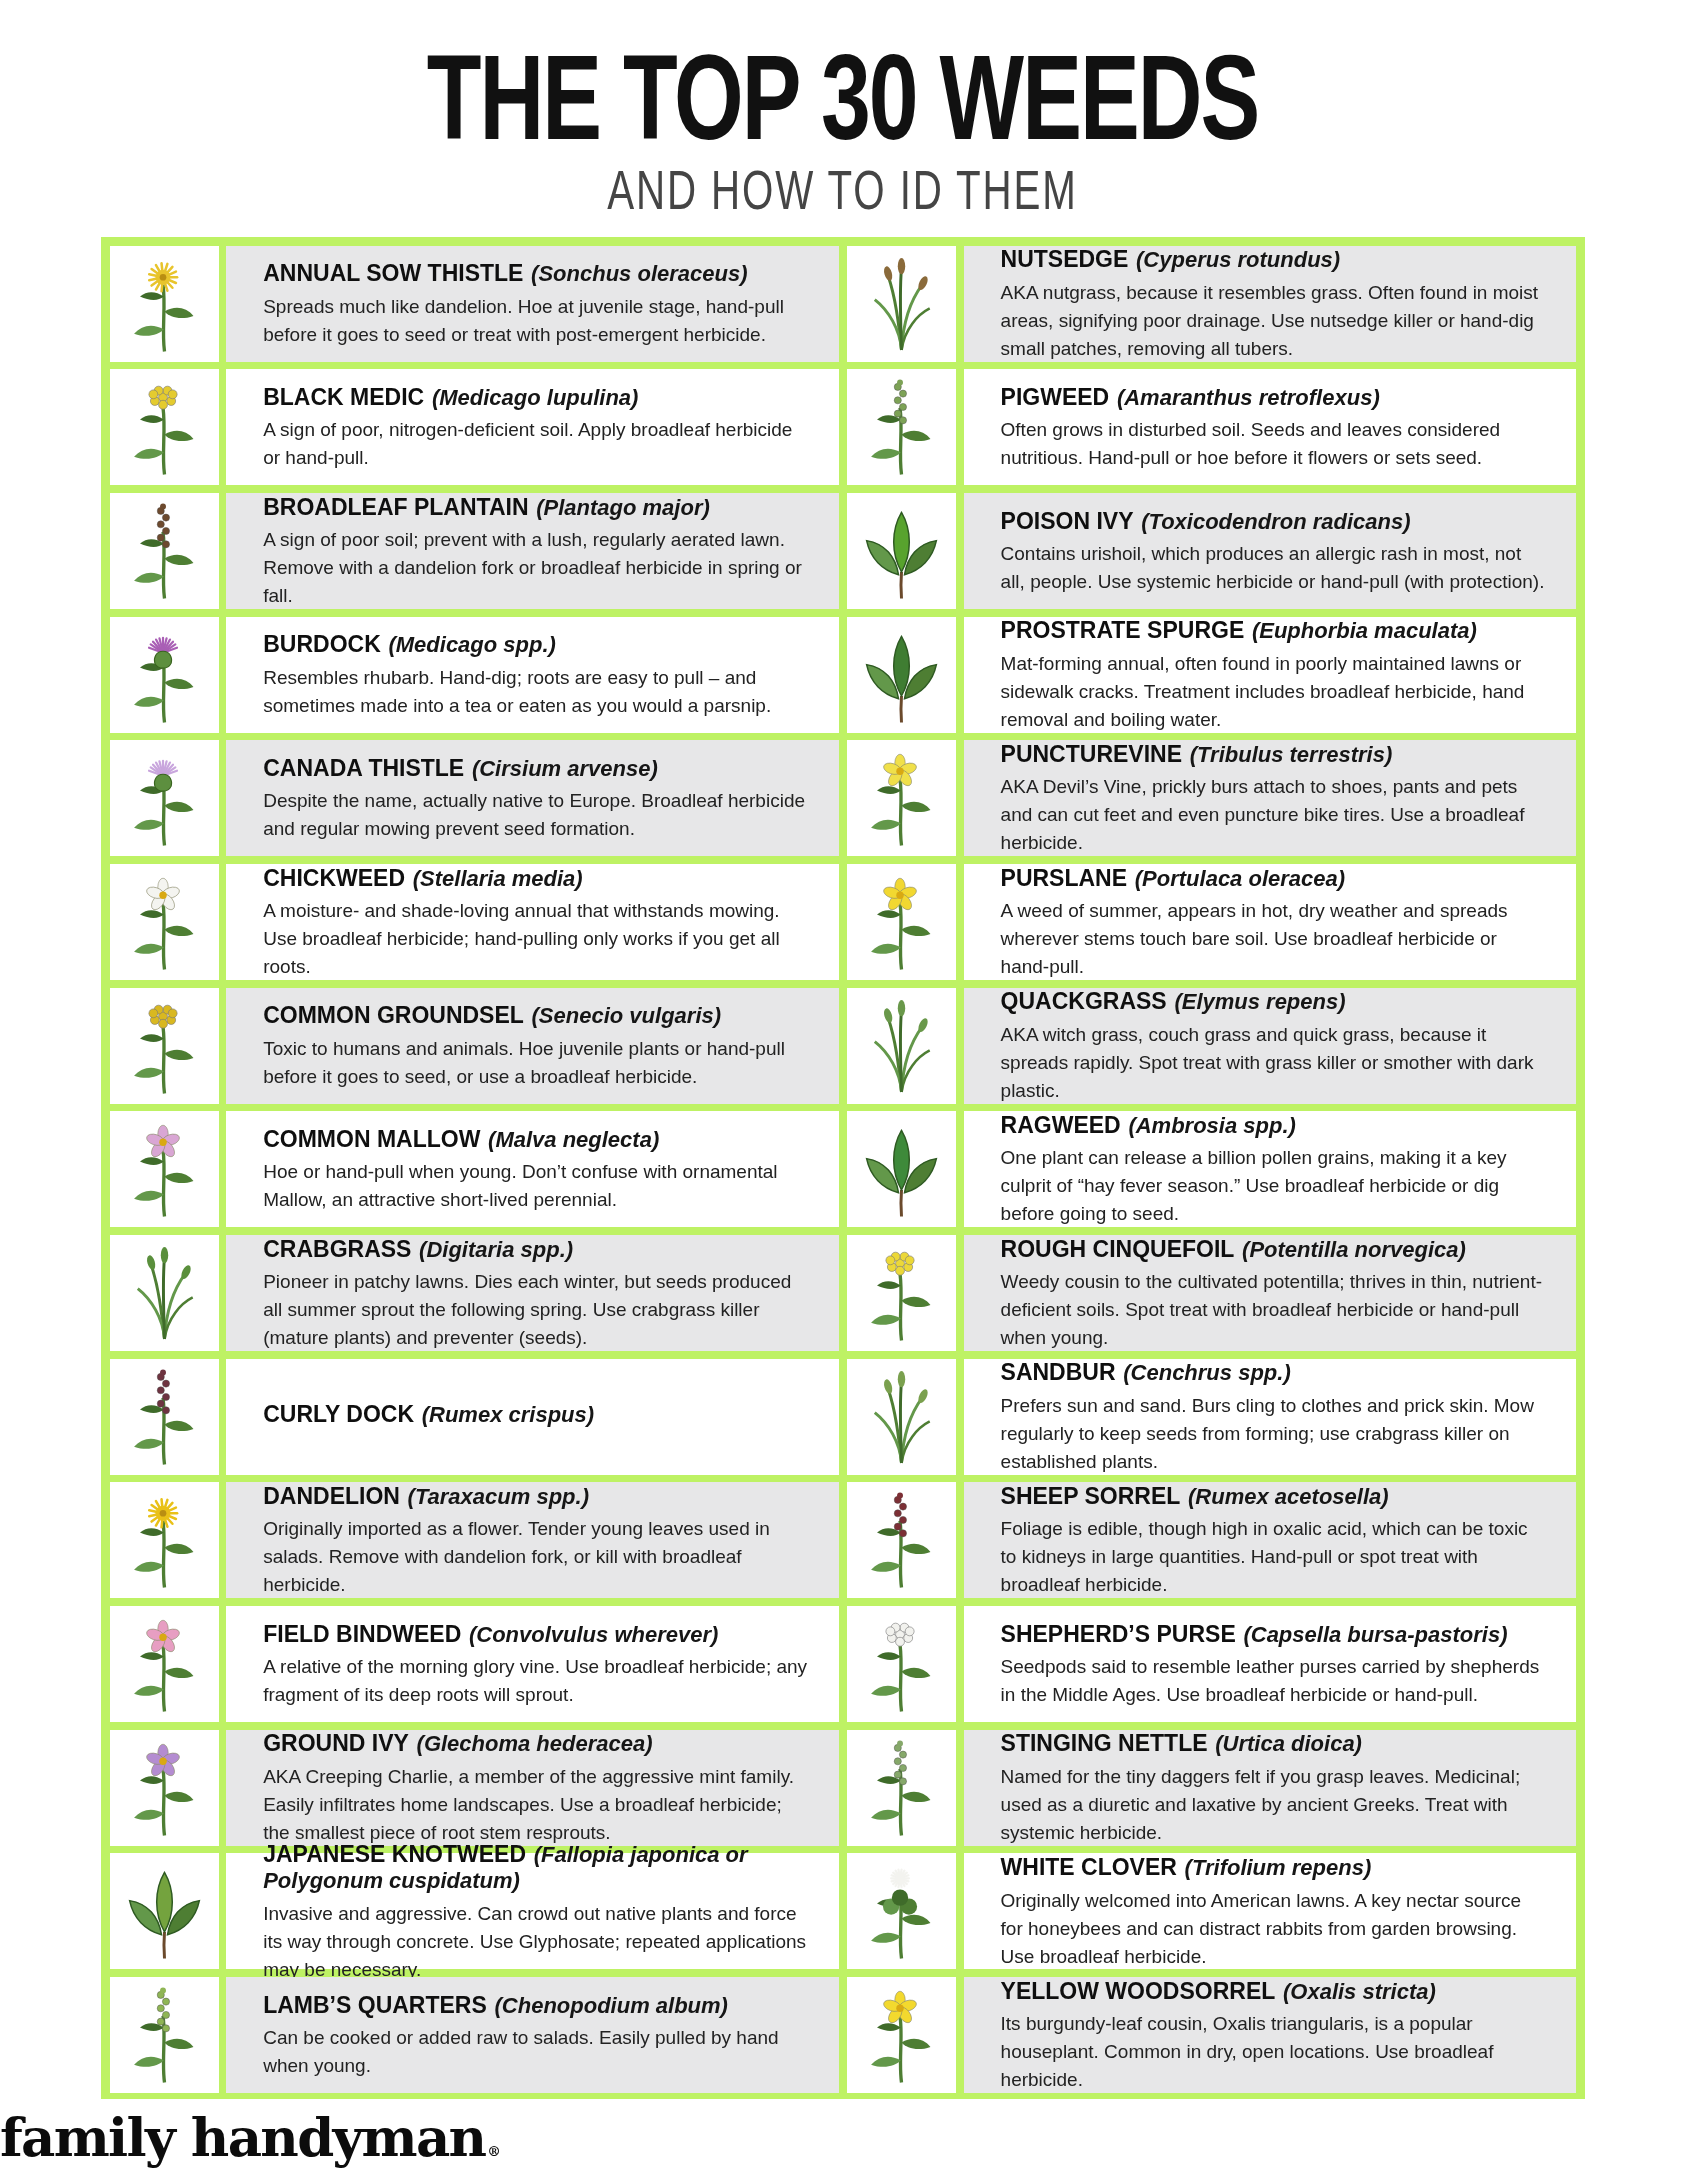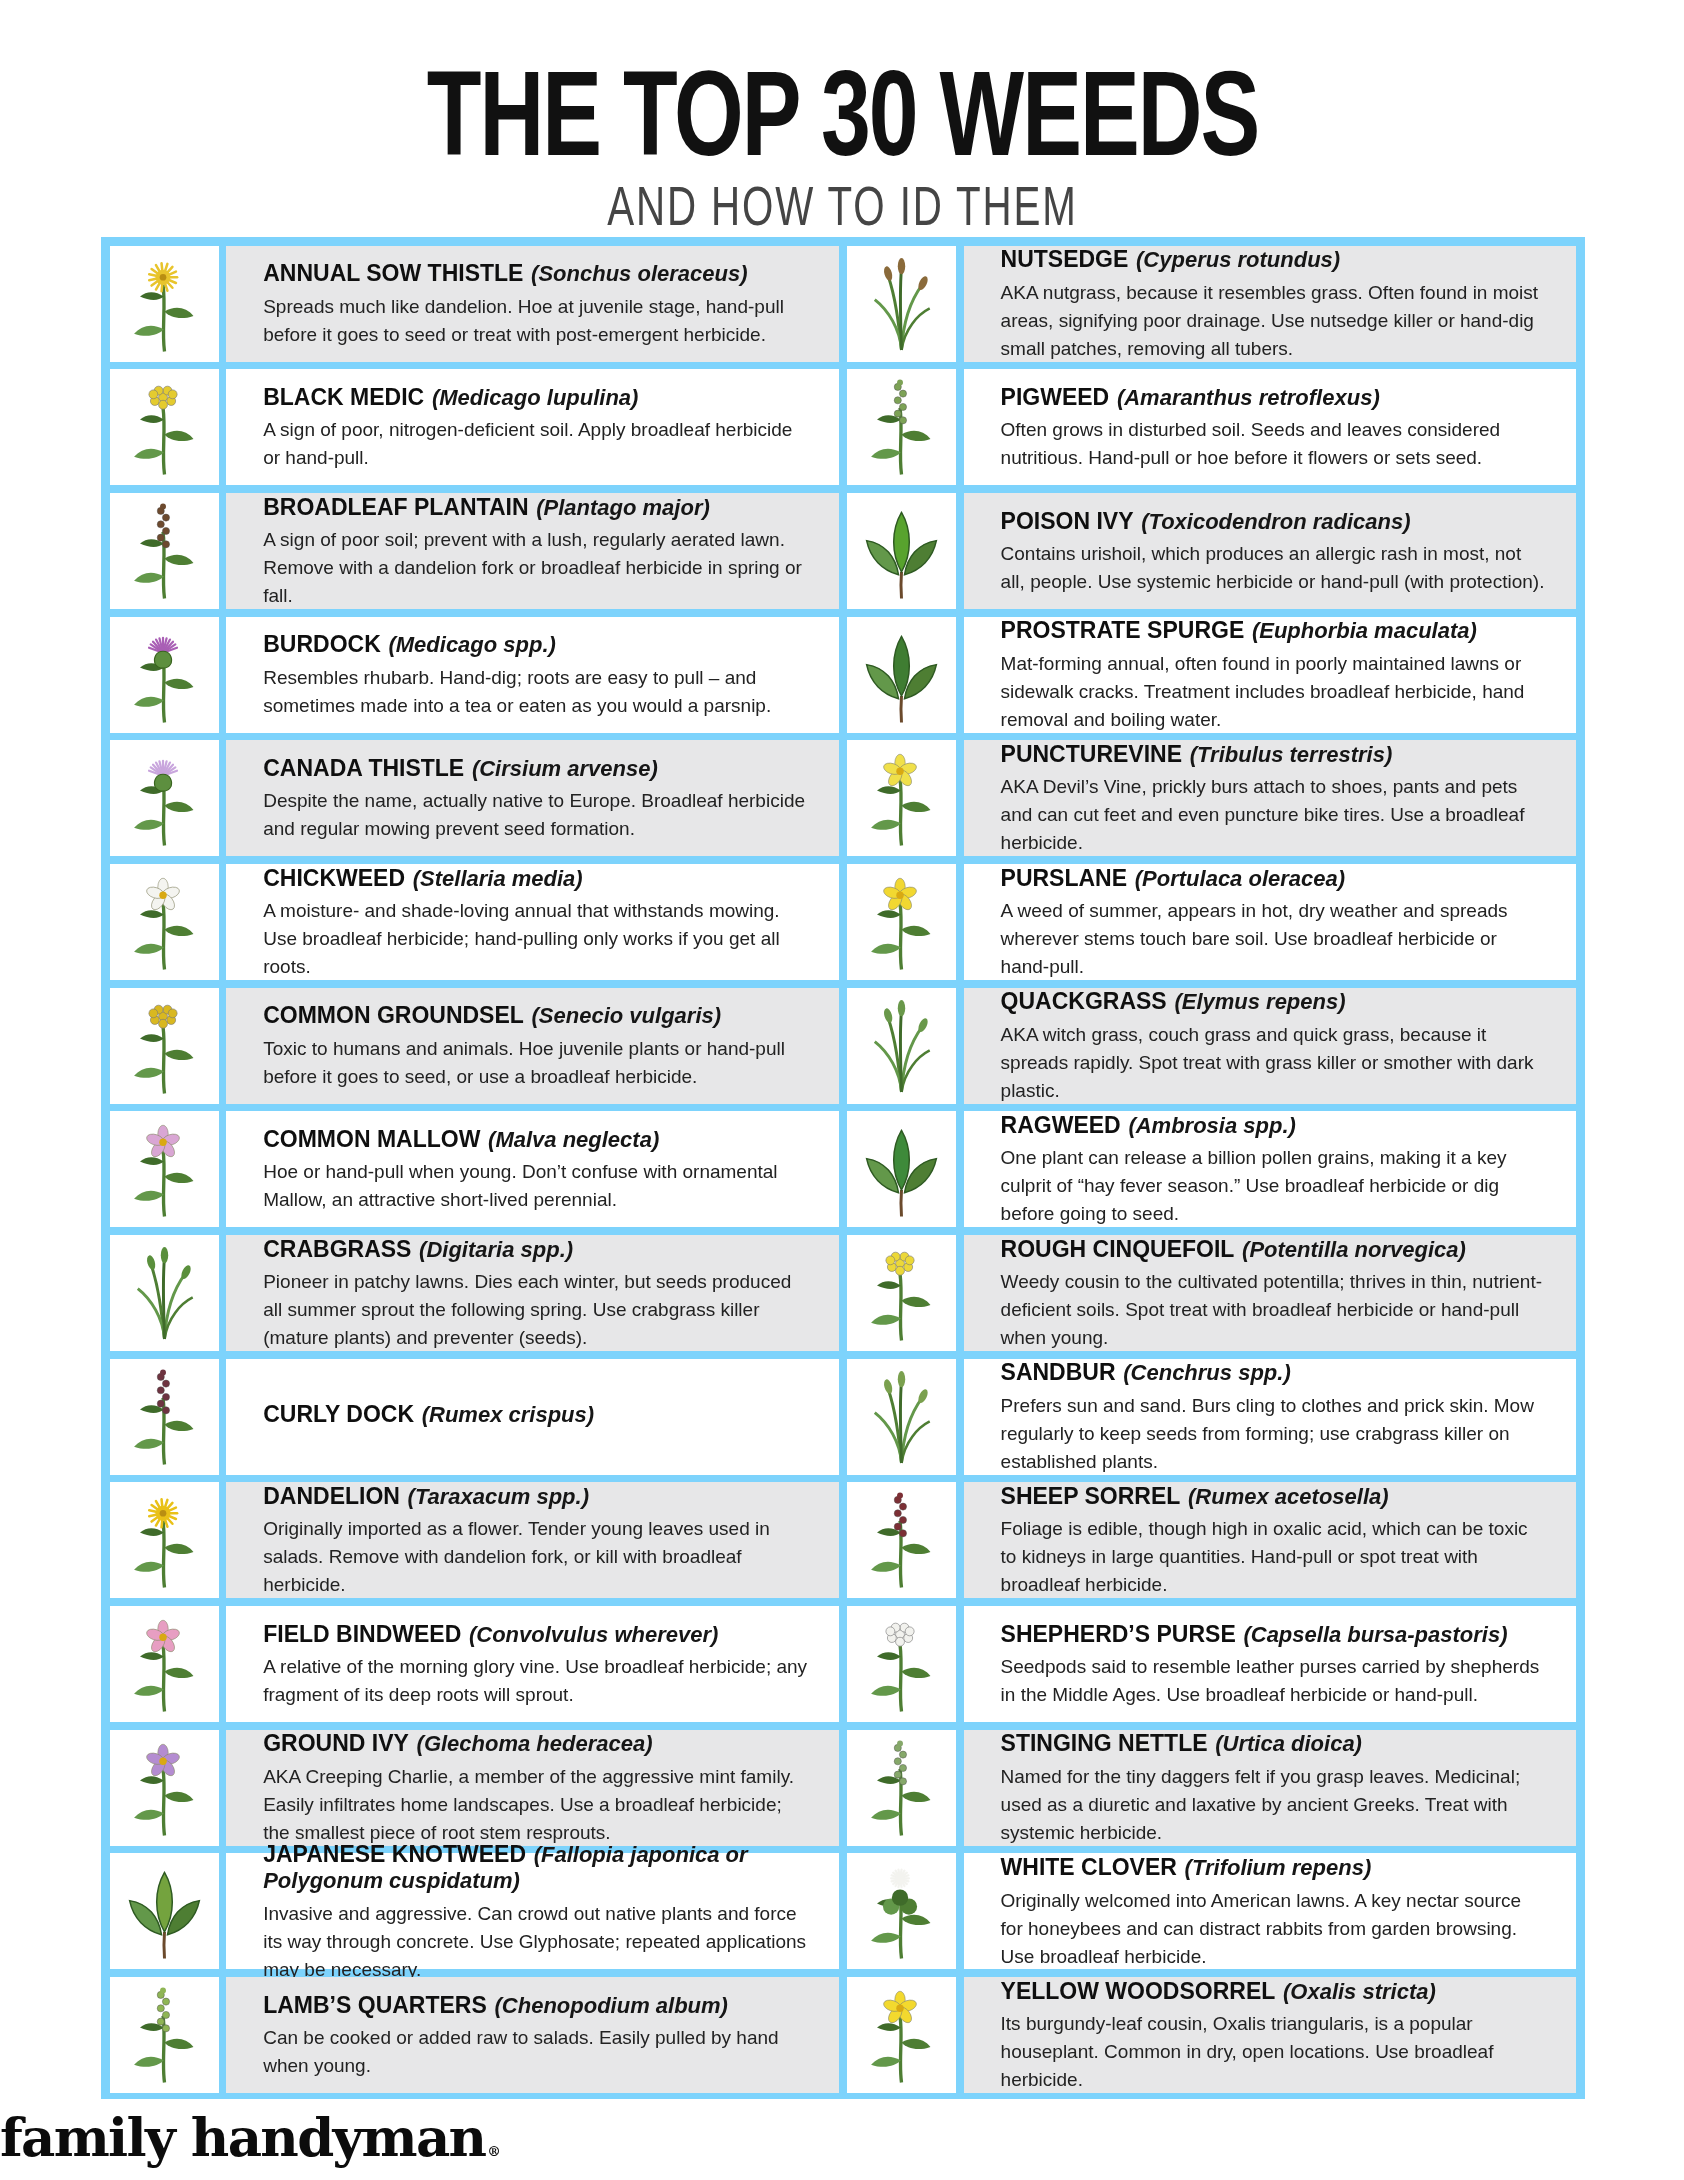--- a/index.html
+++ b/index.html
@@ -1,26 +1,26 @@
 <!DOCTYPE html>
 <html style="font-size:13.6px"><head>
 <meta charset="utf-8">
 <style>
   html,body{margin:0;padding:0;background:#ffffff;}
   .page{position:relative;width:1685px;height:2181px;background:#ffffff;overflow:hidden;
         font-family:"Liberation Sans",sans-serif;}
   
-  .header{position:absolute;top:36px;left:0;width:100%;text-align:center;margin-top:16px;}
+  .header{position:absolute;top:36px;left:0;width:100%;text-align:center;}
   .title{margin:0;font-size:121px;line-height:1.02;font-weight:900;letter-spacing:-2.6px;
          color:#111;transform:scaleX(.74);transform-origin:50% 50%;white-space:nowrap;}
   .subtitle{margin-top:1.7px;font-size:56px;line-height:1.05;font-weight:400;color:#454545;
             letter-spacing:2.6px;transform:scaleX(.72);transform-origin:50% 50%;white-space:nowrap;}
   
   .weed-table{position:absolute;left:101px;top:237px;width:1484px;height:1862px;
-              background:#7dd3fc;display:grid;
+              background:#bef264;display:grid;
               grid-template-columns:109px 613px 109px 612px;
               grid-auto-rows:116px;gap:7.7px;padding:8.5px;box-sizing:border-box;}
   .cell{box-sizing:border-box;}
   .cell-img{background:#ffffff;display:flex;align-items:center;justify-content:center;overflow:hidden;}
   .cell-img svg{display:block;}
   .cell-text{background:#ffffff;padding:5.1px 22px 3.4px 37px;display:flex;flex-direction:column;justify-content:center;}
   .cell-text.gray{background:#e7e7e8;}
   .weed-heading{margin:0 0 6px 0;font-size:23px;line-height:1.15;color:#0f0f0f;}
   .weed-name{font-weight:800;letter-spacing:0;}
   .weed-latin{font-style:italic;font-weight:600;font-size:22px;margin-left:7.7px;color:#161616;}

